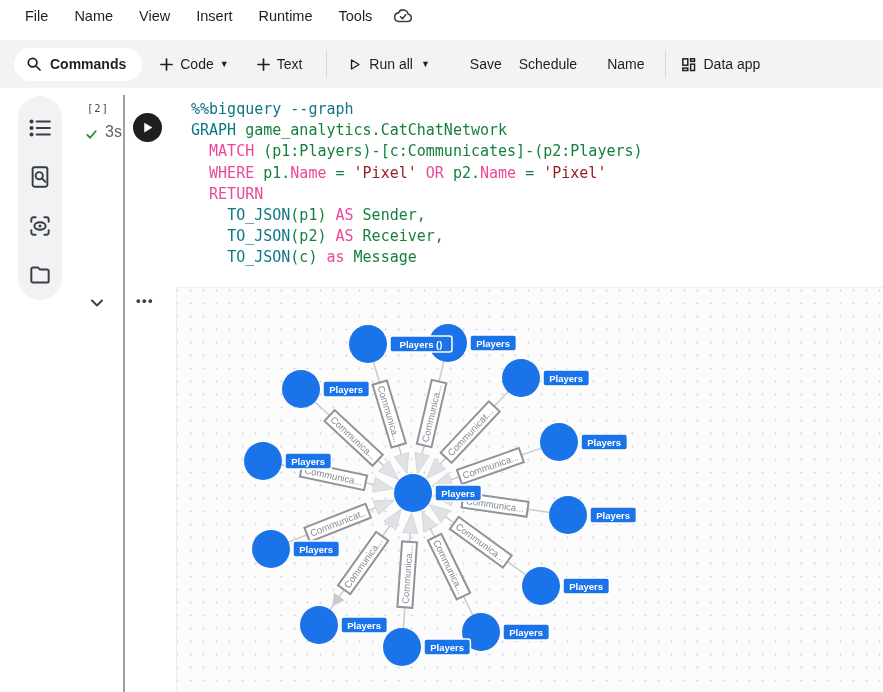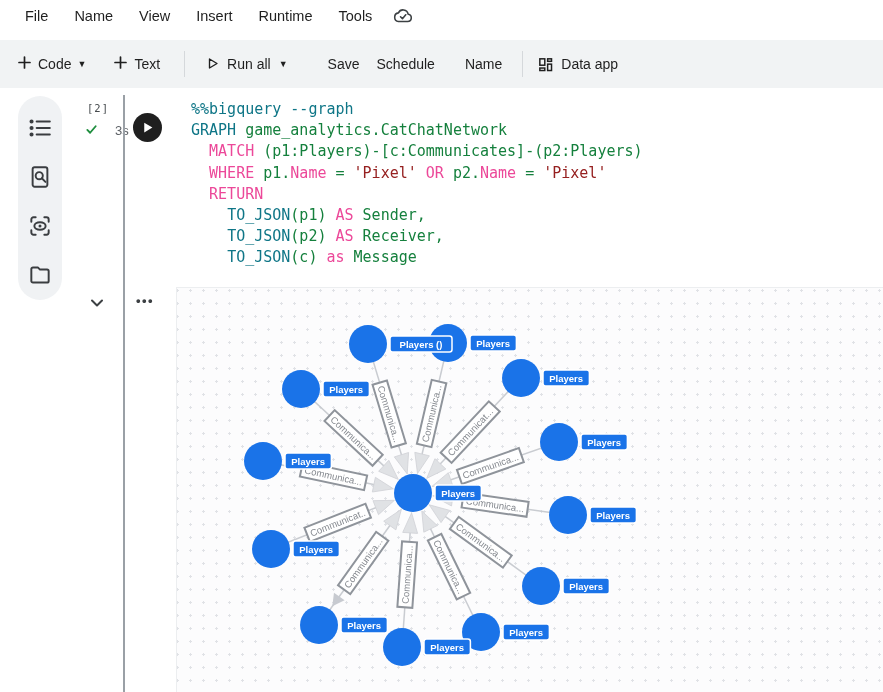--- a/index.html
+++ b/index.html
@@ -10,37 +10,37 @@
   .menubar{position:absolute;left:0;top:0;width:100%;height:32px;display:flex;align-items:center;
            padding-left:25px;box-sizing:border-box;background:#fff;font-size:14.5px;}
   .menu-item{margin-right:26px;cursor:default;white-space:nowrap;}
   .cloud-wrap{display:flex;align-items:center;margin-left:-6px;}
 
   
   .toolbar{position:absolute;left:0;top:40px;width:100%;height:48px;background:#f1f3f4;
            display:flex;align-items:center;box-sizing:border-box;font-size:14px;}
   .commands-pill{margin-left:14px;height:33px;background:#fff;border-radius:17px;display:flex;
                  align-items:center;padding:0 16px 0 12px;gap:8px;font-weight:bold;}
-  .tbtn{display:flex;gap:7px;white-space:nowrap;}
+  .tbtn{display:flex;align-items:center;gap:7px;white-space:nowrap;}
   .caret{font-size:9px;color:#1f1f1f;line-height:1;}
   .vdiv{width:1px;height:26px;background:#d5d8db;}
   .ml18{margin-left:18px}.ml6{margin-left:6px}.ml28{margin-left:28px}.ml24{margin-left:24px}
   .ml20{margin-left:20px}.ml8{margin-left:8px}.ml40{margin-left:40px}.ml33{margin-left:17px}
   .ml30{margin-left:30px}.ml14{margin-left:14px}
 
   
   .rail{position:absolute;left:0;top:88px;width:75px;bottom:0;background:#fff;}
   .rail-pill{position:absolute;left:18px;top:8px;width:44px;height:204px;background:#f0f2f4;border-radius:22px;}
   .rail-icon{position:absolute;left:27px;width:26px;height:26px;}
 
   
   .gutter-count{position:absolute;left:87px;top:102px;font-family:"DejaVu Sans Mono",monospace;
                 font-size:10.5px;color:#454a4d;letter-spacing:1px;}
-  .gutter-status{position:absolute;left:85px;top:123px;display:flex;align-items:flex-start;gap:17px;
-                 font-size:13px;color:#5f6368;}
+  .gutter-status{position:absolute;left:85px;top:123px;display:flex;align-items:flex-end;gap:7px;
+                 font-size:16px;color:#5f6368;}
   .cell-left-line{position:absolute;left:123px;top:95px;bottom:0;width:1.5px;background:#9aa0a6;}
   .play-btn{position:absolute;left:133px;top:113px;width:29px;height:29px;border-radius:50%;
             background:#1f1f1f;display:flex;align-items:center;justify-content:center;cursor:pointer;}
   .code{position:absolute;left:191px;top:99px;font-family:"DejaVu Sans Mono",monospace;
         font-size:15px;line-height:21.2px;white-space:pre;}
   .c-magic,.c-type{color:#0f7687;}
   .c-kw{color:#ec4899;}
   .c-str{color:#962020;}
   .c-plain{color:#15803d;}
 
@@ -70,20 +70,27 @@
     <span class="menu-item">Tools</span>
     <span class="cloud-wrap">
       <svg width="22" height="22" viewBox="0 0 24 24" fill="none" stroke="#3c4043" stroke-width="1.7" stroke-linecap="round" stroke-linejoin="round">
         <path d="M7 18h10a4 4 0 0 0 .6-7.96A5.6 5.6 0 0 0 7 8.6 4.75 4.75 0 0 0 7 18z"></path>
         <polyline points="9.3,12.8 11.4,14.9 15,10.6"></polyline>
       </svg>
     </span>
   </div>
 
   <div class="toolbar">
+    <div class="commands-pill">
+      <svg width="16" height="16" viewBox="0 0 16 16" fill="none" stroke="#1f1f1f" stroke-width="1.7" stroke-linecap="round">
+        <circle cx="6.6" cy="6.6" r="4.3"></circle>
+          <line x1="10" y1="10" x2="14" y2="14"></line>
+      </svg>
+      <span>Commands</span>
+    </div>
 
     <div class="tbtn ml18">
       <svg width="13" height="13" viewBox="0 0 13 13" stroke="#1f1f1f" stroke-width="1.7" stroke-linecap="round">
         <line x1="6.5" y1="1" x2="6.5" y2="12"></line>
           <line x1="1" y1="6.5" x2="12" y2="6.5"></line>
       </svg>
       <span>Code</span>
     </div>
     <span class="caret ml6">▼</span>
 

